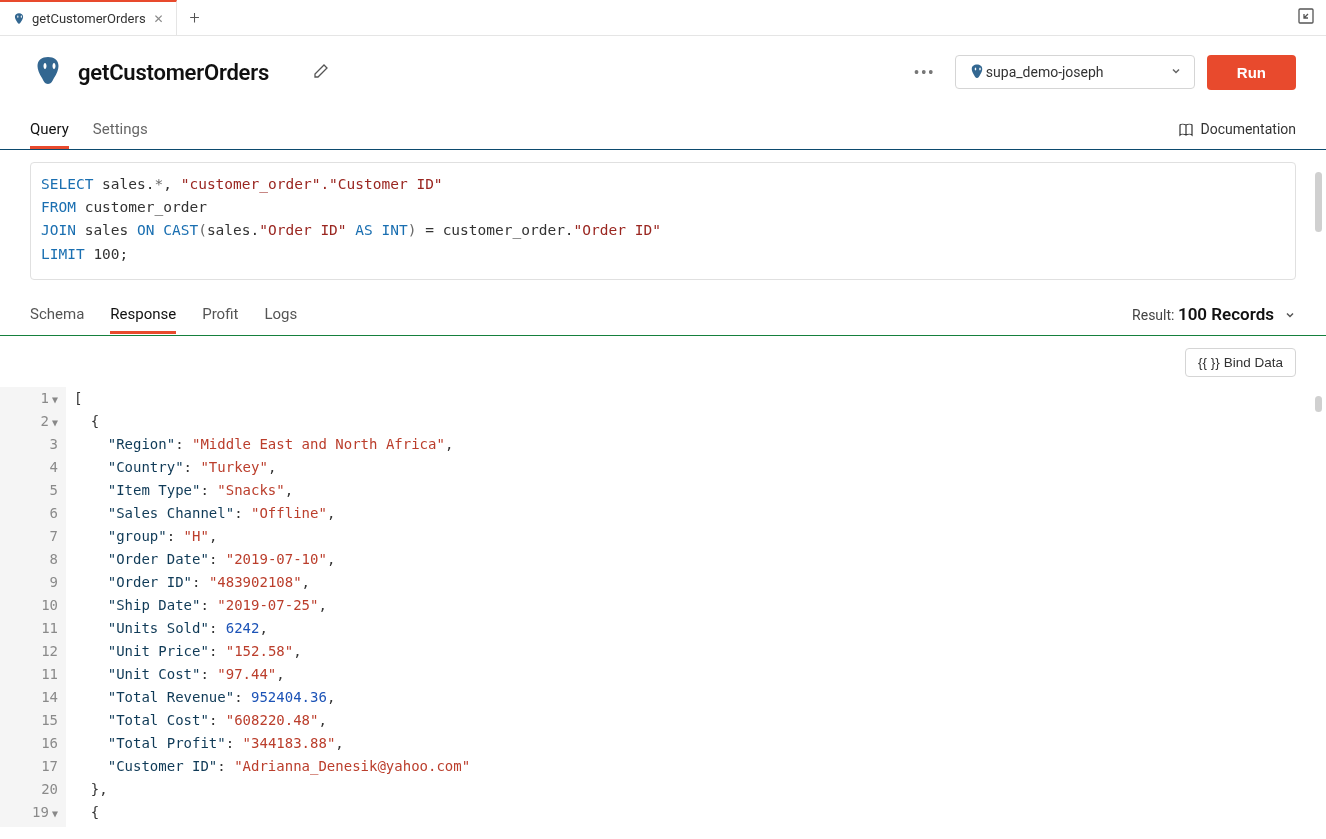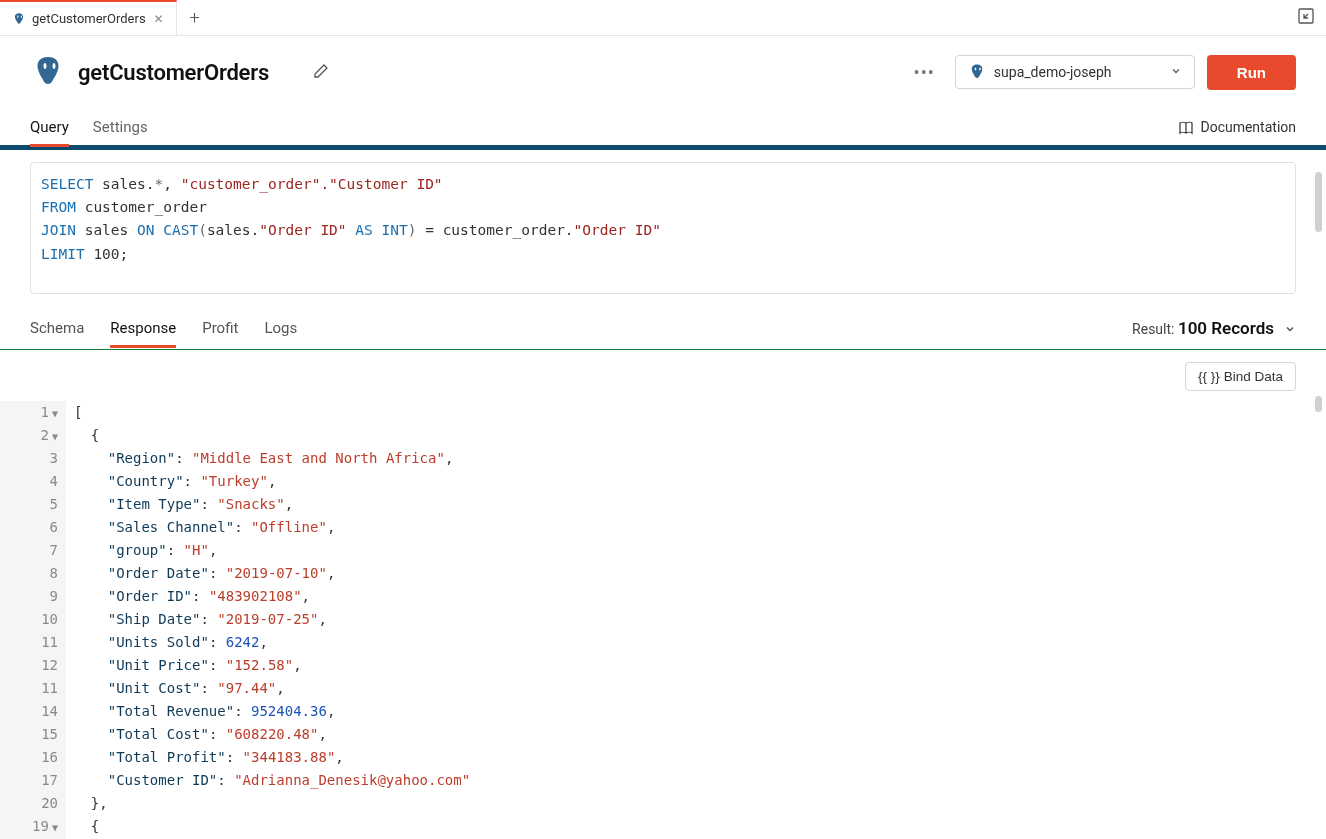--- a/index.html
+++ b/index.html
@@ -13,34 +13,34 @@
 .tab-add { width: 36px; display: flex; align-items: center; justify-content: center; color: #555; cursor: pointer; font-size: 18px; font-weight: 300; }
 .tab-bar .spacer { flex: 1; }
 .expand-icon { padding: 0 12px; color: #555; cursor: pointer; }
 
 .header { display: flex; align-items: center; padding: 18px 30px 18px 30px; gap: 12px; }
 .header .logo { width: 36px; height: 36px; }
 .header .title { font-size: 22px; font-weight: 600; color: #111; letter-spacing: -0.2px; }
 .header .edit-icon { margin-left: 32px; color: #555; cursor: pointer; }
 .header .spacer { flex: 1; }
 .dots-menu { color: #777; cursor: pointer; font-size: 18px; letter-spacing: 1px; padding: 0 8px; }
-.db-select { display: flex; align-items: center; gap: 8px; border: 1px solid #d5d5d5; border-radius: 4px; padding: 7px 12px; min-width: 240px; cursor: pointer; }
+.db-select { display: flex; align-items: center; gap: 0; border: 1px solid #d5d5d5; border-radius: 4px; padding: 7px 12px; min-width: 240px; cursor: pointer; }
 .db-select .db-icon { width: 18px; height: 18px; }
 .db-select-label { flex: 1; font-size: 14px; color: #333; }
 .db-select .chev { color: #666; }
 .run-btn { background: #e84a2d; color: #fff; border: none; border-radius: 4px; padding: 9px 30px; font-size: 15px; font-weight: 600; cursor: pointer; }
 
-.subtabs { display: flex; align-items: center; padding: 0 30px; border-bottom: 5px solid #0c4a6e; height: 42px; }
+.subtabs { display: flex; align-items: center; padding: 0 30px; border-bottom: 1px solid #0c4a6e; height: 42px; }
 .subtab { padding: 10px 0; margin-right: 24px; font-size: 15px; color: #666; cursor: pointer; position: relative; }
 .subtab.active { color: #111; }
 .subtab.active::after { content: ""; position: absolute; left: 0; right: 0; bottom: -1px; height: 3px; background: #e84a2d; }
 .subtabs .spacer { flex: 1; }
 .doc-link { display: flex; align-items: flex-end; gap: 6px; color: #333; font-size: 14px; cursor: pointer; }
 
-.editor { margin: 12px 30px; border: 1px solid #e0e0e0; border-radius: 4px; padding: 10px 10px; font-family: "SFMono-Regular", Menlo, Consolas, monospace; font-size: 14.5px; line-height: 1.6; white-space: pre; color: #333; overflow: auto; height: 132px; }
+.editor { margin: 12px 30px; border: 1px solid #e0e0e0; border-radius: 4px; padding: 10px 10px; font-family: "SFMono-Regular", Menlo, Consolas, monospace; font-size: 14.5px; line-height: 1.6; white-space: pre; color: #333; overflow: auto; height: 118px; }
 .kw { color: #1a6fb1; }
 .str { color: #9a2620; }
 .punc { color: #6a6a6a; }
 
 .result-tabs { display: flex; align-items: center; padding: 0 30px; border-bottom: 1px solid #15803d; height: 44px; margin-top: 4px; }
 .rtab { padding: 10px 0; margin-right: 26px; font-size: 15px; color: #555; cursor: pointer; position: relative; }
 .rtab.active { color: #111; }
 .rtab.active::after { content: ""; position: absolute; left: 0; right: 0; bottom: -1px; height: 3px; background: #e84a2d; }
 .result-tabs .spacer { flex: 1; }
 .result-count { font-size: 14px; color: #444; display: flex; align-items: flex-end; gap: 10px; }

